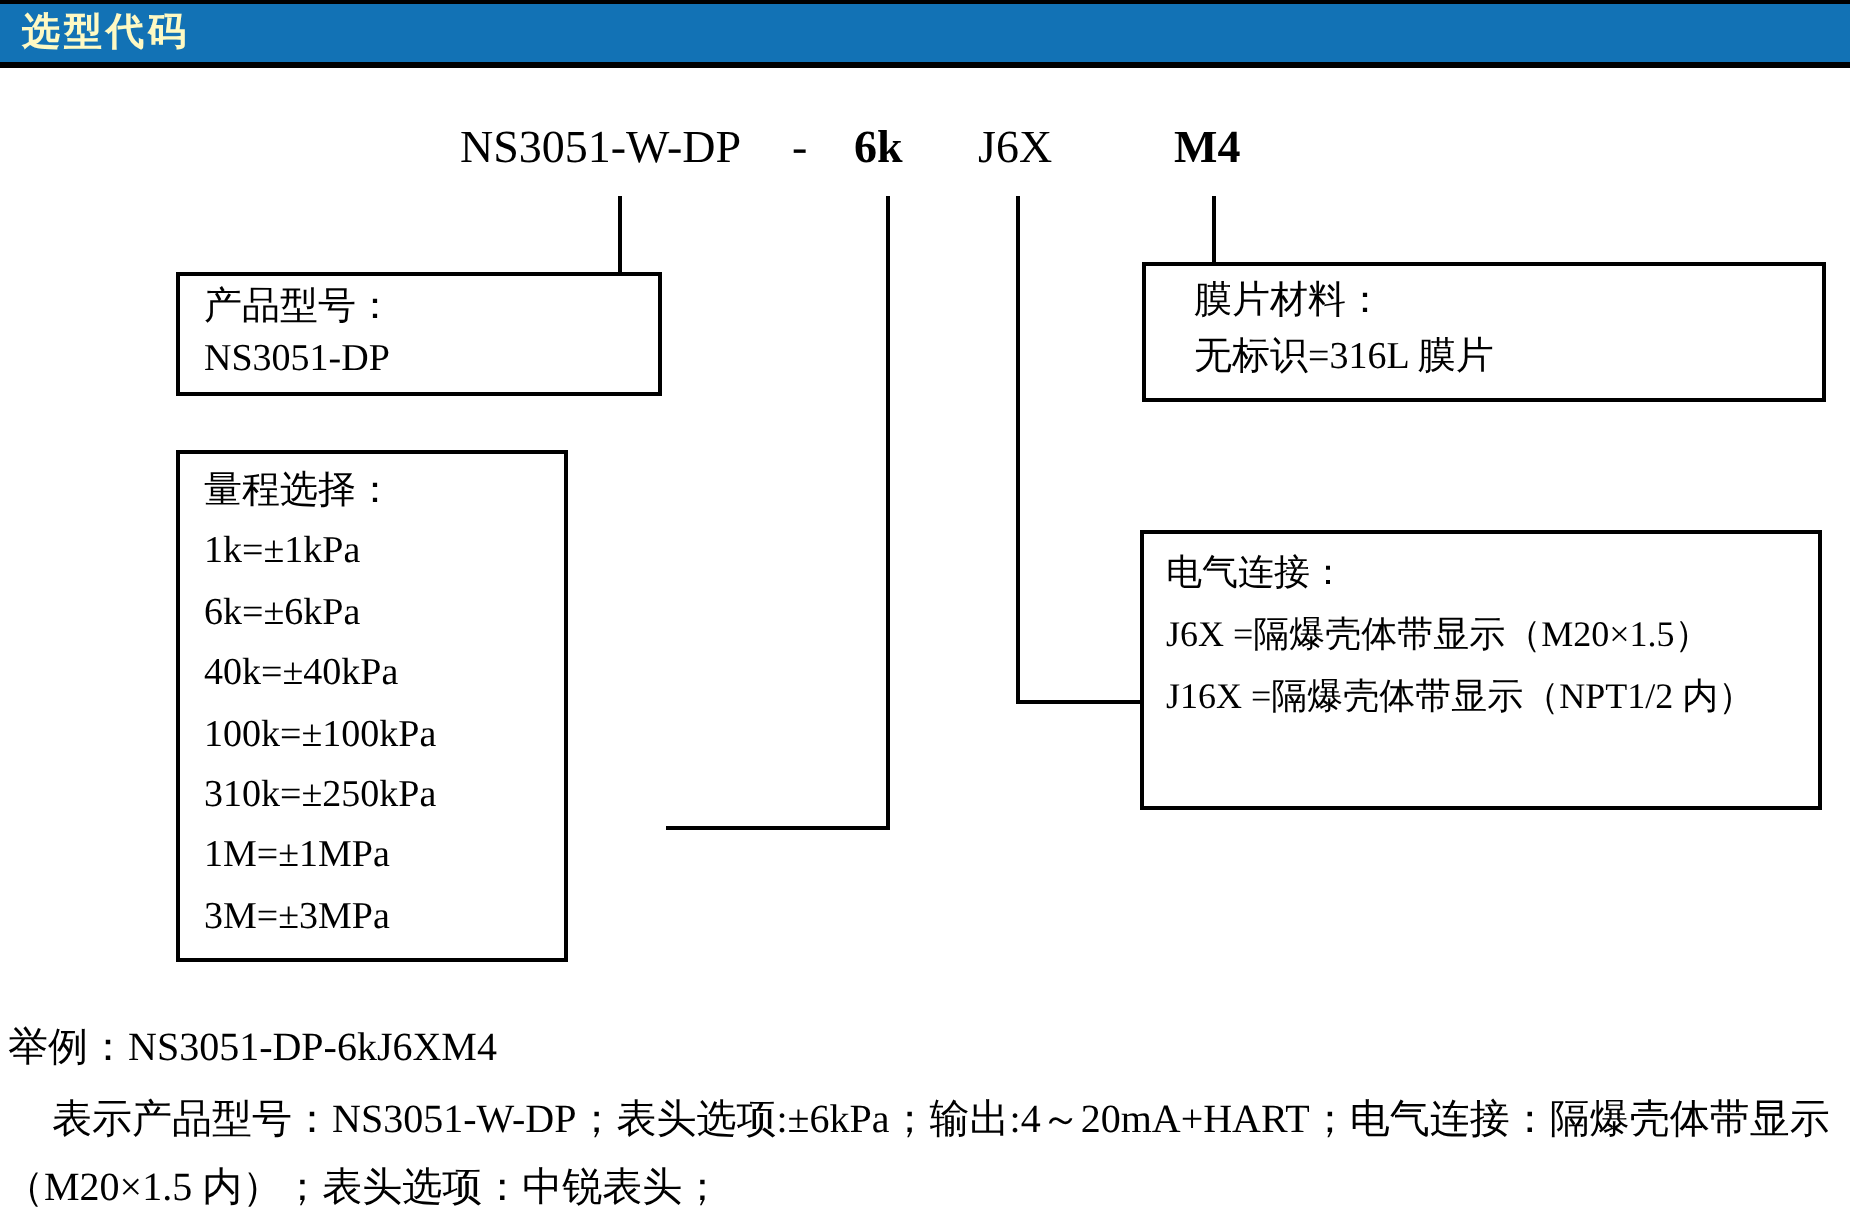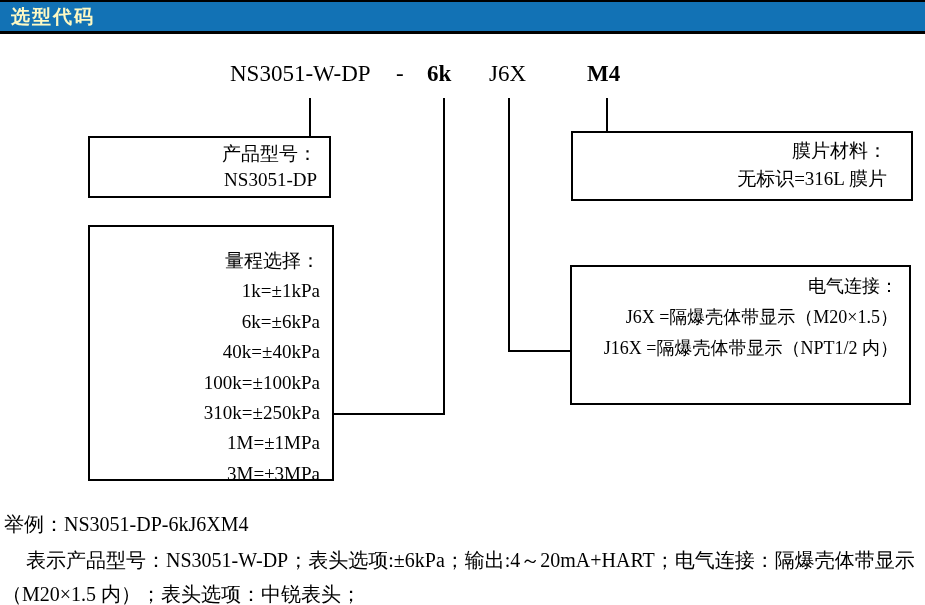--- a/index.html
+++ b/index.html
@@ -36,26 +36,25 @@
   }
   
   .line { position: absolute; background: #000000; }
   
   .box {
     position: absolute;
     border: 2px solid #000000;
     box-sizing: border-box;
     background: #ffffff;
     white-space: nowrap;
-    text-align: right;
   }
   .box .bline { display: block; }
   .box-product { left: 88px; top: 136px; width: 243px; height: 62px; padding: 3px 12px; font-size: 19px; }
   .box-product .bline { line-height: 26px; }
-  .box-range { left: 88px; top: 225px; width: 246px; height: 256px; padding: 19px 12px; font-size: 19px; }
+  .box-range { left: 88px; top: 225px; width: 196px; height: 256px; padding: 4px 12px; font-size: 19px; }
   .box-range .bline { line-height: 30.4px; }
   .box-diaphragm { left: 571px; top: 131px; width: 342px; height: 70px; padding: 4px 24px; font-size: 19px; }
   .box-diaphragm .bline { line-height: 28px; }
   .box-electrical { left: 570px; top: 265px; width: 341px; height: 140px; padding: 4px 11px; font-size: 18px; }
   .box-electrical .bline { line-height: 31px; }
   
   .example-line { position: absolute; font-size: 20px; line-height: 24px; white-space: nowrap; }
   .ex1 { left: 4px;  top: 512px; }
   .ex2 { left: 26px; top: 548px; }
   .ex3 { left: 2px;  top: 582px; }

